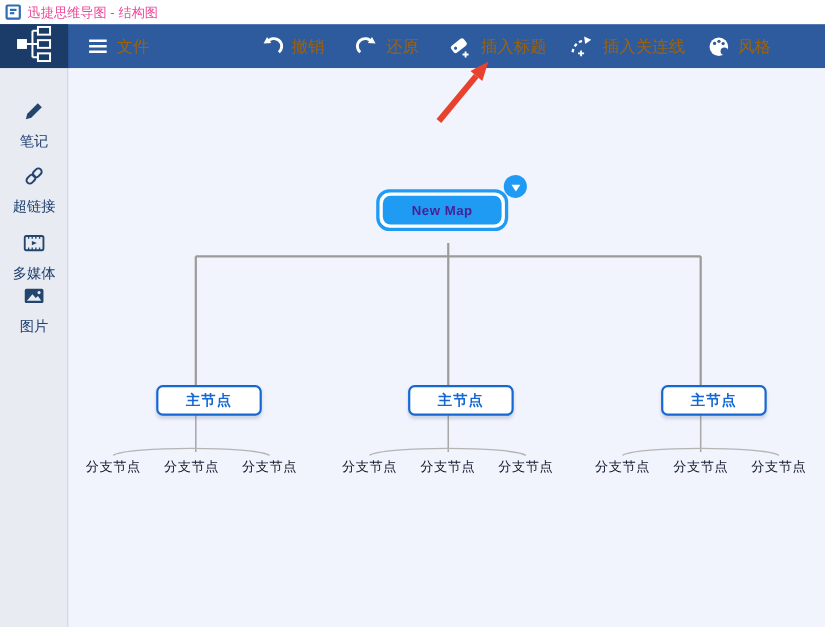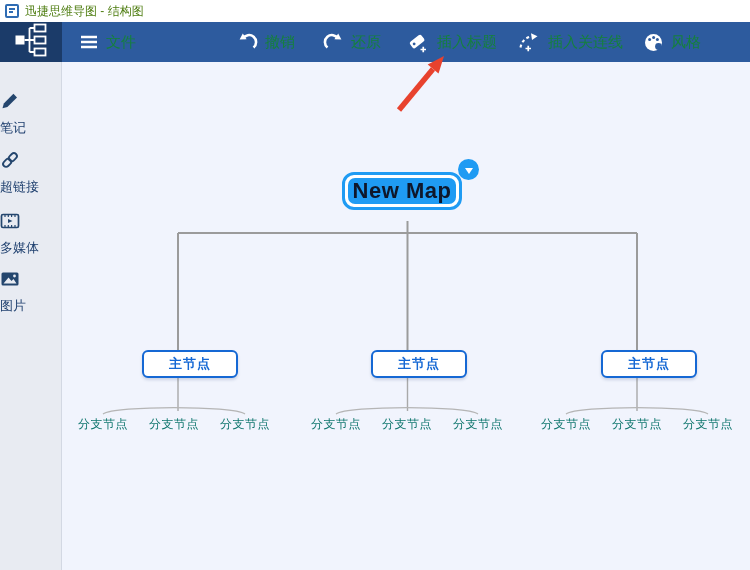--- a/index.html
+++ b/index.html
@@ -5,57 +5,57 @@
   * { margin:0; padding:0; box-sizing:border-box; }
   body { font-family:"Liberation Sans", sans-serif; }
   .stage { position:relative; width:750px; height:570px; overflow:hidden; background:#f1f4fd; }
 
   
   .titlebar { position:absolute; left:0; top:0; width:750px; height:22px; background:#ffffff; display:flex; align-items:center; }
   .titlebar-icon { width:14px; height:14px; margin:0 6px 0 5px; border:2px solid #2f6cb3; border-radius:2px; position:relative; }
   .titlebar-icon i { position:absolute; left:2px; height:2px; background:#2f6cb3; }
   .titlebar-icon i:nth-child(1){ top:2px; width:6px; }
   .titlebar-icon i:nth-child(2){ top:5px; width:4px; }
-  .titlebar-text { font-size:12px; color:#4d7c0f; }
+  .titlebar-text { font-size:12px; color:#ec4899; }
 
   
   .toolbar { position:absolute; left:0; top:22px; width:750px; height:40px; background:#2d5b9e; }
   .logoblock { position:absolute; left:0; top:22px; width:62px; height:40px; background:#1b3b69; display:flex; align-items:center; justify-content:center; }
   .tb-btn { position:absolute; top:22px; height:40px; display:flex; align-items:center; gap:7px; cursor:pointer; padding:0 4px; }
-  .tb-label { color:#15803d; font-size:15px; white-space:nowrap; }
+  .tb-label { color:#a16207; font-size:15px; white-space:nowrap; }
   .tb-icon { display:flex; align-items:center; justify-content:center; }
 
   
   .sidebar { position:absolute; left:0; top:62px; width:62px; height:508px; background:#e8ebf2; border-right:1px solid #d3d8e3; }
-  .sb-item { position:absolute; left:0; width:62px; cursor:pointer; }
+  .sb-item { position:absolute; left:0; width:62px; text-align:center; cursor:pointer; }
   .sb-label { font-size:13px; color:#1e3f6e; margin-top:4px; }
   .sb-icon { display:inline-flex; }
 
   
   .canvas { position:absolute; left:63px; top:62px; width:687px; height:508px; background:#f1f4fd; }
   .links-svg { position:absolute; left:0; top:0; width:750px; height:570px; pointer-events:none; z-index:5; }
   .annot-svg { position:absolute; left:0; top:0; width:750px; height:570px; pointer-events:none; z-index:40; }
 
   .root-node { position:absolute; left:342px; top:172px; width:120px; height:38px; padding:3px;
                border:3px solid #1f9bf3; border-radius:12px; background:#ffffff; z-index:10; cursor:pointer; }
   .root-node-inner { width:100%; height:100%; background:#1f9bf3; border-radius:7px;
                display:flex; align-items:center; justify-content:center;
-               color:#0f172a; font-weight:bold; font-size:22px; letter-spacing:.5px; }
+               color:#4c1d95; font-weight:bold; font-size:12px; letter-spacing:.5px; }
   .root-badge { position:absolute; left:458px; top:159px; width:21px; height:21px; border-radius:50%;
                background:#1f9bf3; z-index:11; display:flex; align-items:center; justify-content:center; cursor:pointer; }
   .root-badge b { width:0; height:0; border-left:4.5px solid transparent; border-right:4.5px solid transparent;
                border-top:6px solid #ffffff; margin-top:2px; }
 
   .main-node { position:absolute; top:350px; width:96px; height:28px; background:#ffffff;
                border:2px solid #1568d4; border-radius:6px; color:#1568d4; font-size:13px; font-weight:600;
                display:flex; align-items:center; justify-content:center; z-index:10;
                box-shadow:0 2px 3px rgba(40,60,110,.18); cursor:pointer; letter-spacing:1px; }
 
   .branch-label { position:absolute; top:416px; width:64px; text-align:center; font-size:12px;
-               color:#0f766e; z-index:10; cursor:pointer; letter-spacing:.5px; }
+               color:#0f172a; z-index:10; cursor:pointer; letter-spacing:.5px; }
 </style>
 </head>
 <body>
 
 <div class="stage">
 
   <div class="titlebar">
     <span class="titlebar-icon">
         <i></i>
         <i></i>
@@ -166,21 +166,21 @@
     <div class="sb-item" style="top:149px">
       <span class="sb-icon">
         <svg width="20" height="20" viewBox="0 0 20 20">
           <rect x="1.5" y="3.5" width="17" height="13" rx="1.5" fill="none" stroke="#24466e" stroke-width="1.7"></rect>
           <path d="M5 3.5 V6 M8.3 3.5 V6 M11.6 3.5 V6 M15 3.5 V6 M5 14 V16.5 M8.3 14 V16.5 M11.6 14 V16.5 M15 14 V16.5" stroke="#24466e" stroke-width="1.2"></path>
           <polygon points="8,8 12.5,10 8,12" fill="#24466e"></polygon>
         </svg>
       </span>
       <div class="sb-label">多媒体</div>
     </div>
-    <div class="sb-item" style="top:207px">
+    <div class="sb-item" style="top:197px">
       <span class="sb-icon">
         <svg width="20" height="20" viewBox="0 0 20 20">
           <rect x="1.5" y="3.5" width="17" height="13" rx="1.5" fill="#24466e"></rect>
           <polygon points="3.5,14.5 8.5,8.5 11.5,12 13.5,10 16.5,14.5" fill="#e8ebf2"></polygon>
           <circle cx="14.5" cy="7" r="1.4" fill="#e8ebf2"></circle>
         </svg>
       </span>
       <div class="sb-label">图片</div>
     </div>
   </div>

